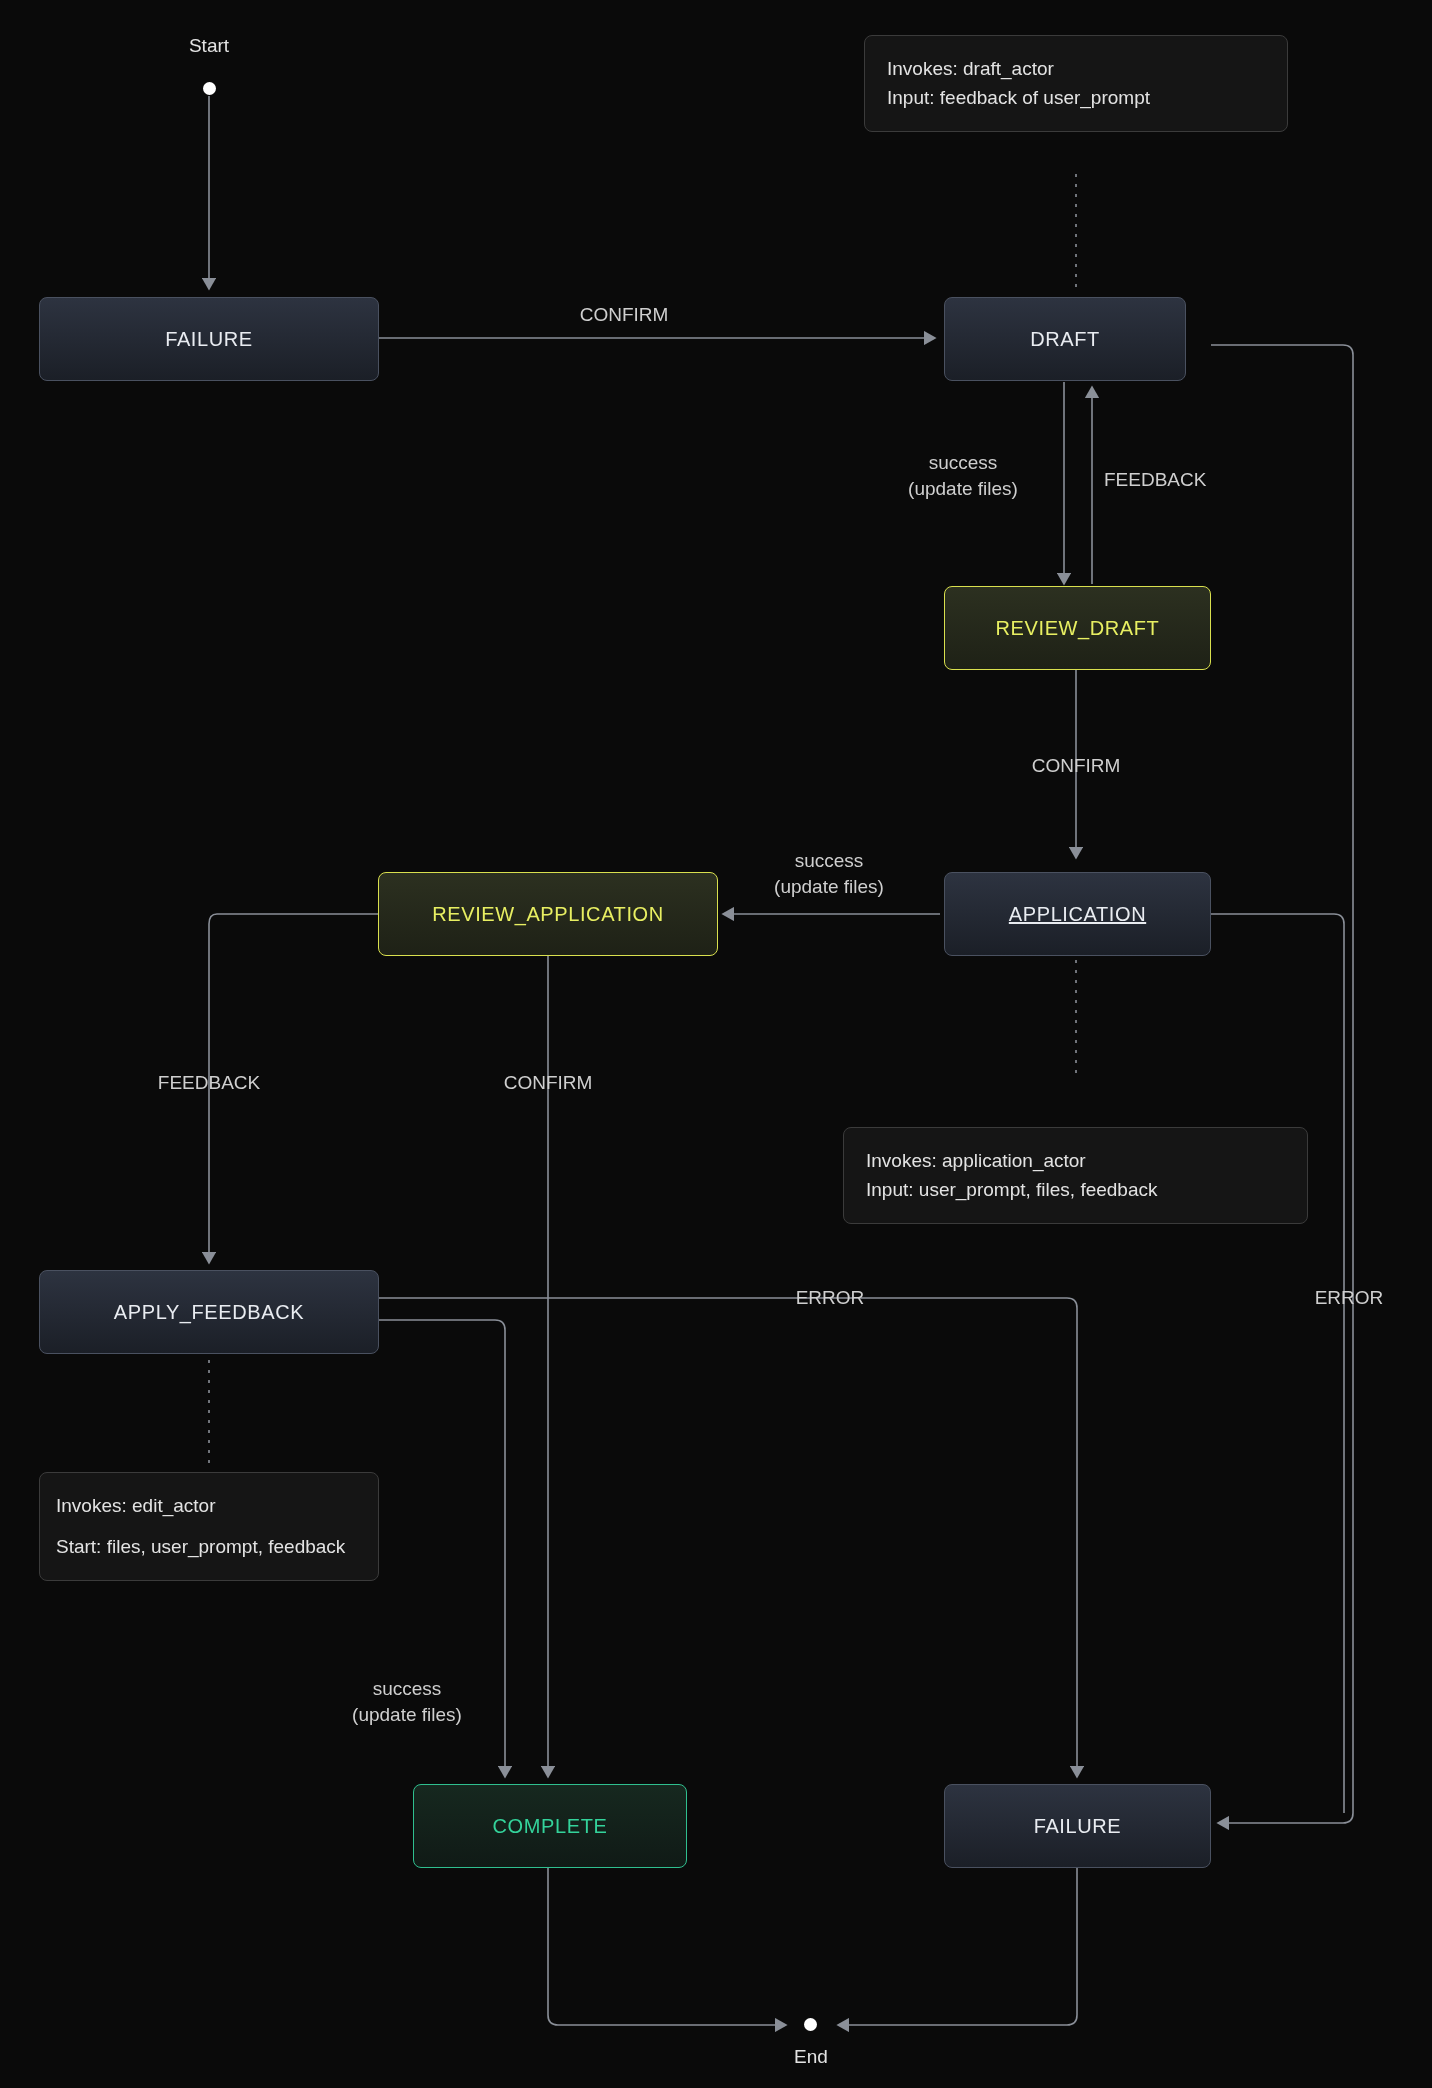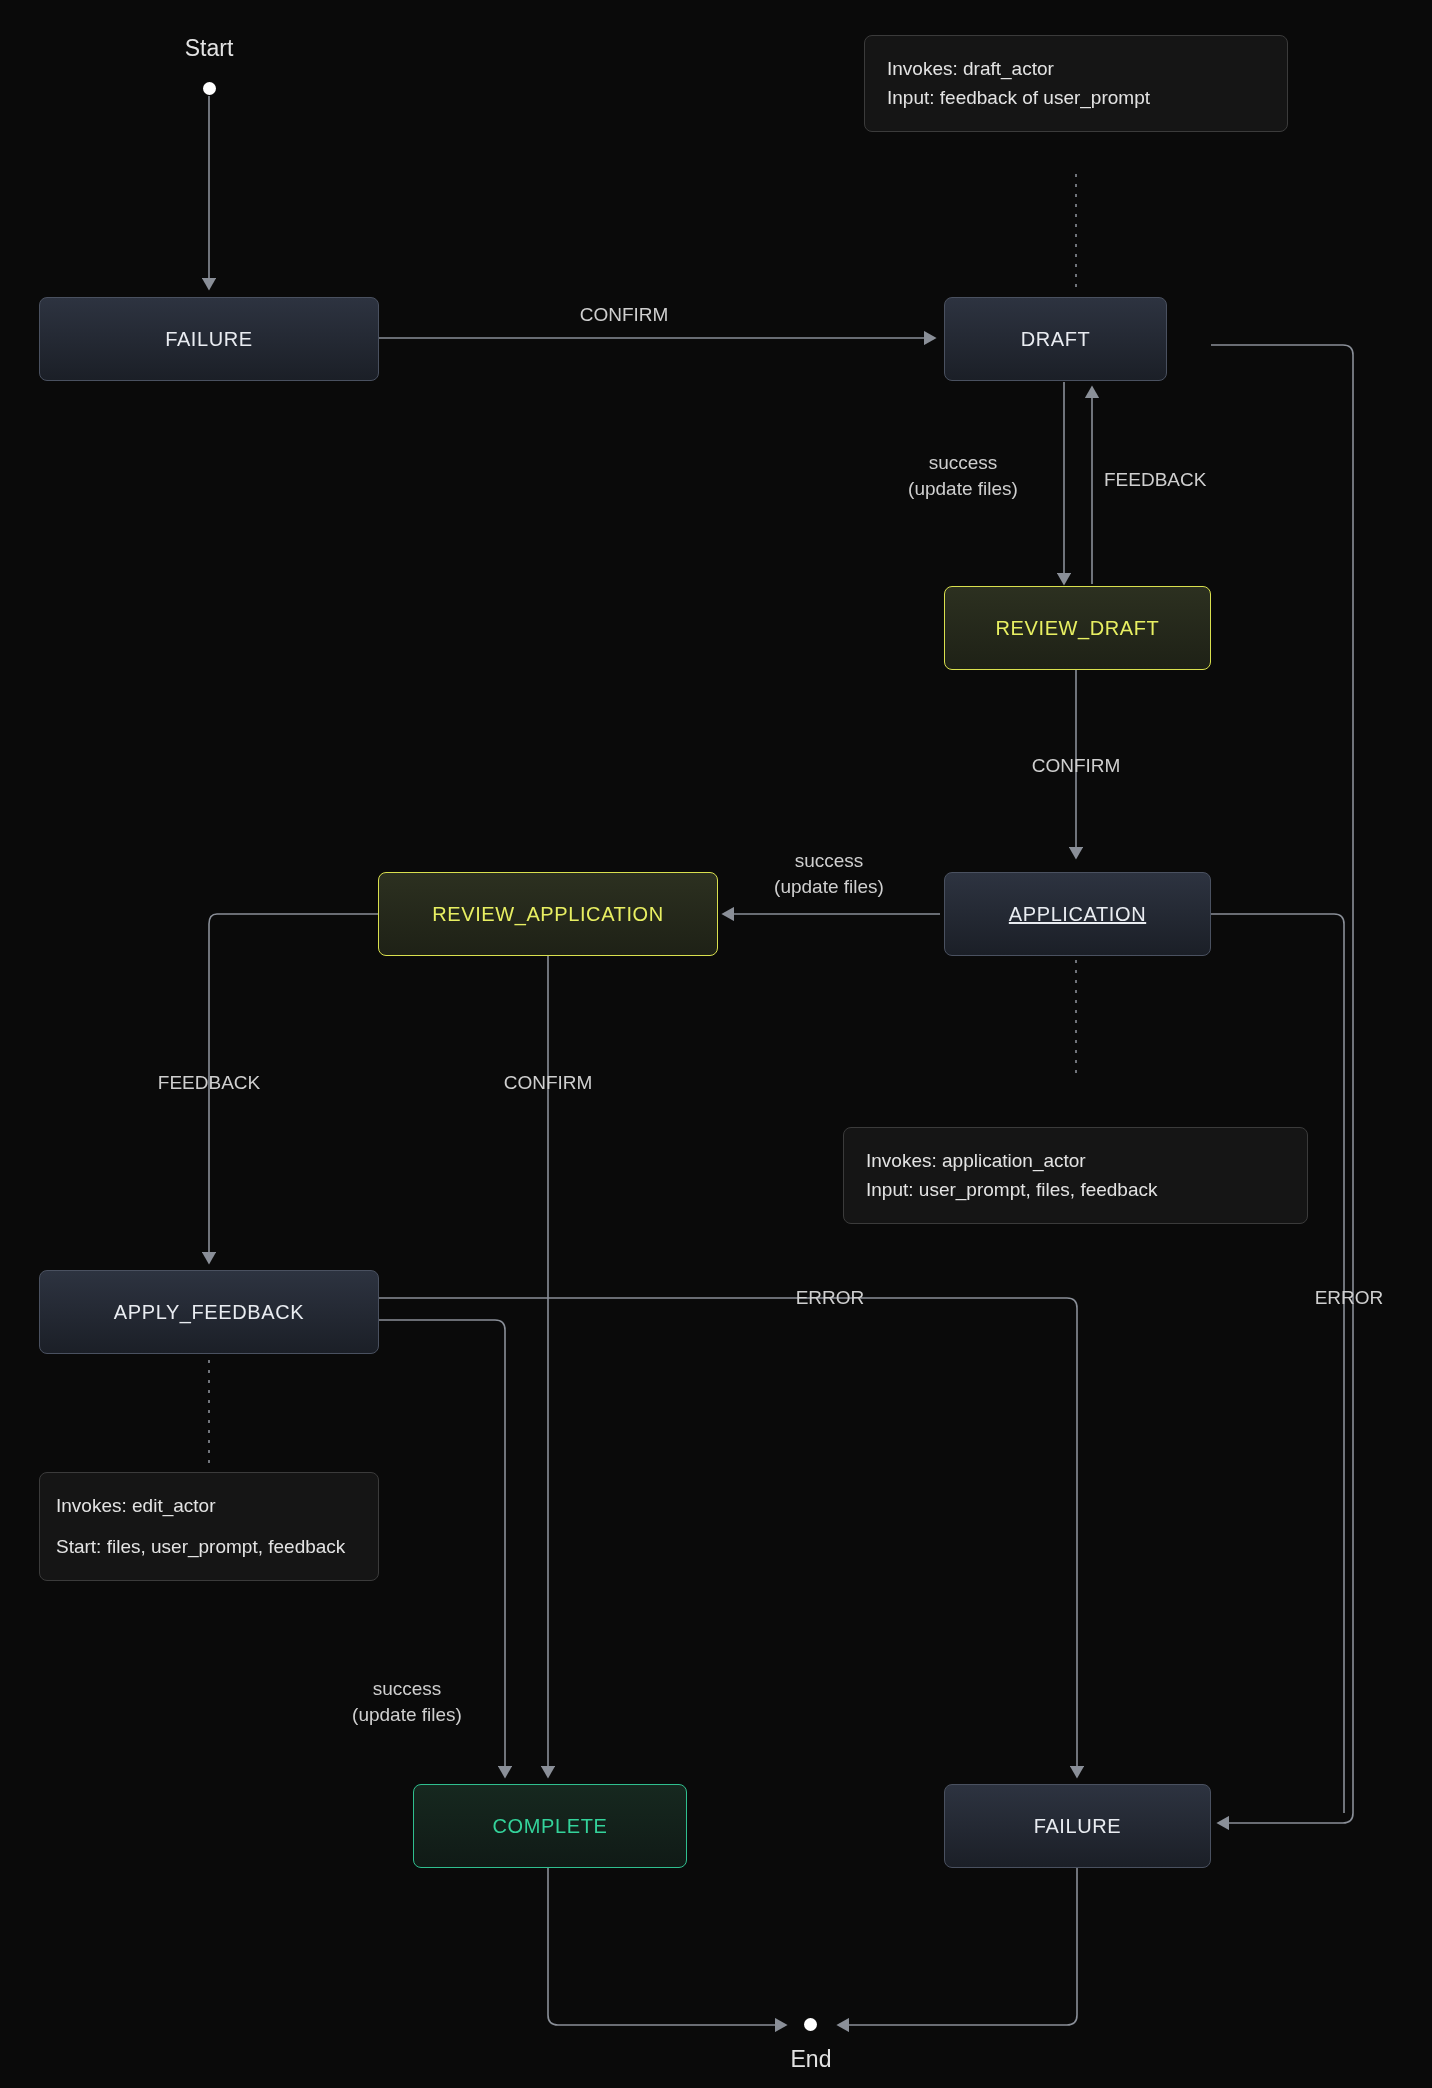--- a/index.html
+++ b/index.html
@@ -69,21 +69,21 @@
   .edge-label {
     position: absolute;
     font-size: 19px;
     color: #cfcfcf;
     line-height: 1.35;
     white-space: nowrap;
   }
   .edge-label.center { transform: translateX(-50%); text-align: center; }
   .terminal-label {
     position: absolute;
-    font-size: 23px;
+    font-size: 19px;
     color: #e3e3e3;
     transform: translateX(-50%);
     text-align: center;
   }
   .dot {
     position: absolute;
     width: 13px;
     height: 13px;
     border-radius: 50%;
     background: #ffffff;
@@ -144,21 +144,21 @@
   <div class="terminal-label" style="left:209px; top:35px;">Start</div>
   <div class="dot" style="left:203px; top:82px;"></div>
 
   <div class="dot" style="left:804px; top:2018px;"></div>
   <div class="terminal-label" style="left:811px; top:2020px; top:2020px; margin-top:26px;">End</div>
 
   <div class="node node-state" style="left:39px; top:297px; width:340px; height:84px;">
     <span>FAILURE</span>
   </div>
 
-  <div class="node node-state" style="left:944px; top:297px; width:223px; height:84px;">
+  <div class="node node-state" style="left:944px; top:297px; width:242px; height:84px;">
     <span>DRAFT</span>
   </div>
 
   <div class="node node-review" style="left:944px; top:586px; width:267px; height:84px;">
     <span>REVIEW_DRAFT</span>
   </div>
 
   <div class="node node-state" style="left:944px; top:872px; width:267px; height:84px;text-decoration:underline;">
     <span>APPLICATION</span>
   </div>

